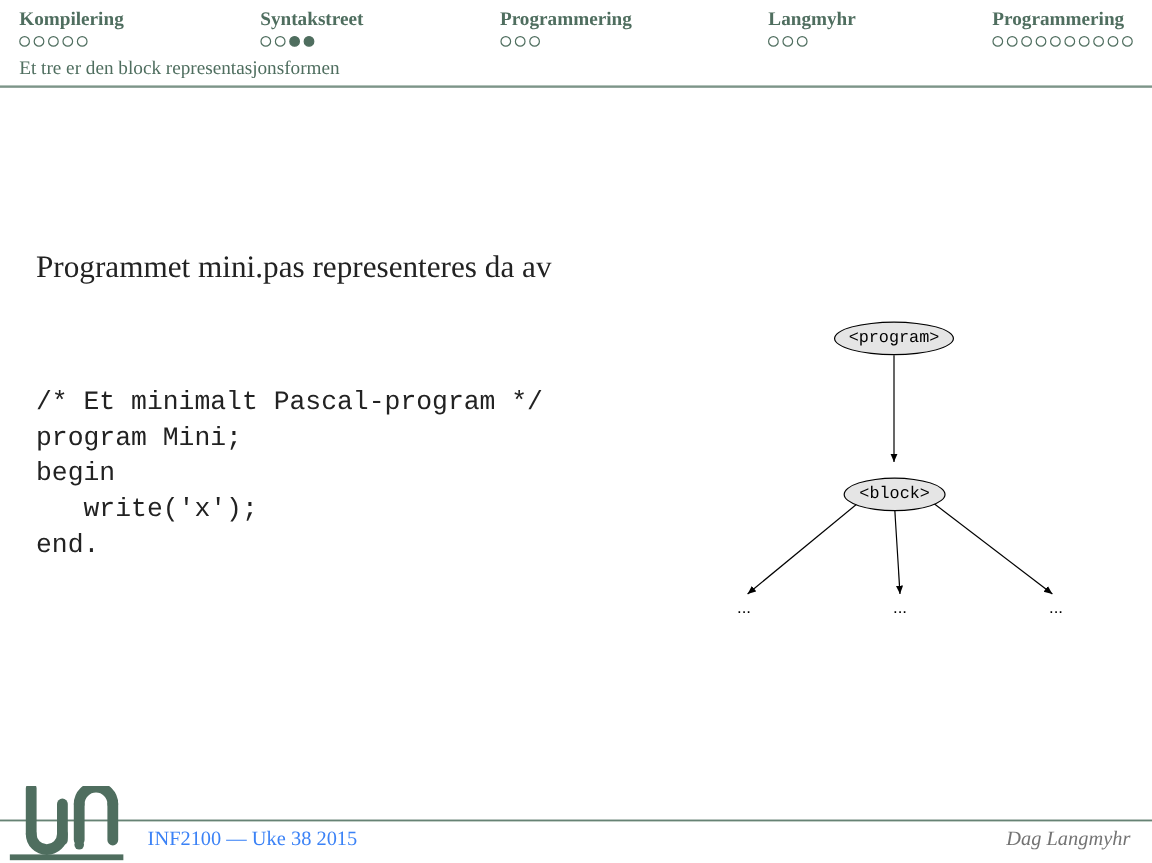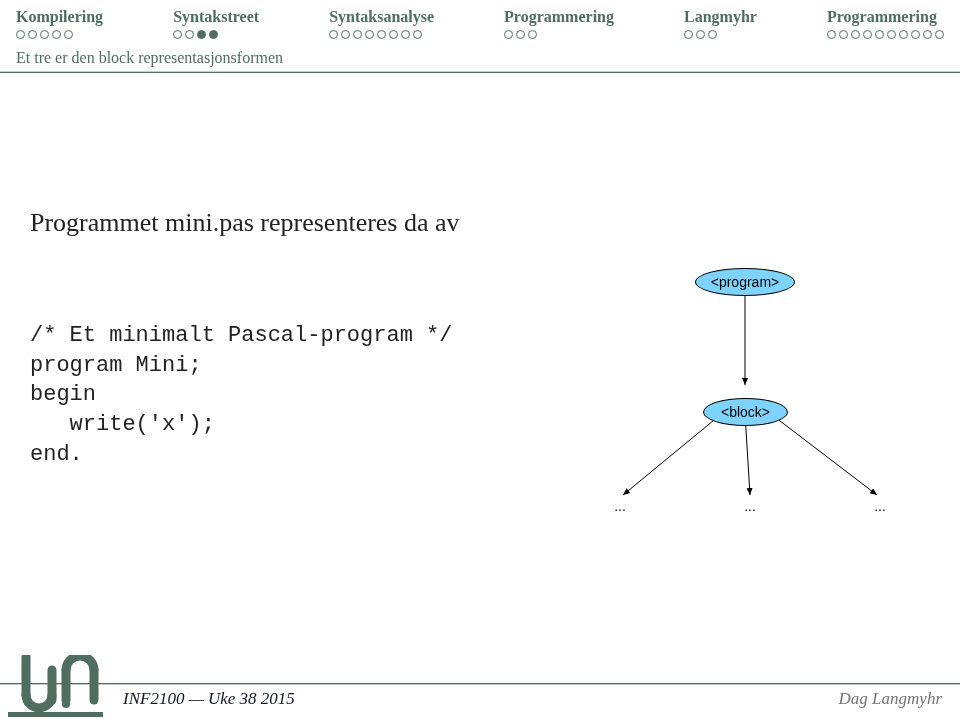--- a/index.html
+++ b/index.html
@@ -86,23 +86,23 @@
     width: 380px;
     height: 260px;
   }
   .node {
     position: absolute;
     border: 1px solid #000;
     border-radius: 50%;
     display: flex;
     align-items: center;
     justify-content: center;
-    font-family: Liberation Sans, sans-serif;
+    font-family: Liberation Mono, monospace;
     font-size: 14px;
-    background: #7dd3fc;
+    background: #e5e5e5;
   }
   .node-program {
     width: 100px;
     height: 28px;
     left: 140px;
     top: 0;
   }
   .node-block {
     width: 85px;
     height: 28px;
@@ -147,22 +147,21 @@
     position: absolute;
     left: 8px;
     bottom: 2px;
     width: 95px;
     height: 62px;
   }
   .footer-left {
     position: absolute;
     left: 123px;
     bottom: 10px;
-    color: #0f172a;
-    font-style: italic;
+    color: #3b82f6;
     font-family: Georgia, serif;
     font-size: 17px;
   }
   .footer-right {
     position: absolute;
     right: 18px;
     bottom: 10px;
     color: #737373;
     font-style: italic;
     font-family: Georgia, serif;
@@ -184,33 +183,20 @@
           <div class="dot"></div>
         </div>
       </div>
       <div class="nav-item">
         <div class="nav-label">Syntakstreet</div>
         <div class="progress-dots">
           <div class="dot"></div>
           <div class="dot"></div>
           <div class="dot filled"></div>
           <div class="dot filled"></div>
-        </div>
-      </div>
-      <div class="nav-item">
-        <div class="nav-label">Syntaksanalyse</div>
-        <div class="progress-dots">
-          <div class="dot"></div>
-          <div class="dot"></div>
-          <div class="dot"></div>
-          <div class="dot"></div>
-          <div class="dot"></div>
-          <div class="dot"></div>
-          <div class="dot"></div>
-          <div class="dot"></div>
         </div>
       </div>
       <div class="nav-item">
         <div class="nav-label">Programmering</div>
         <div class="progress-dots">
           <div class="dot"></div>
           <div class="dot"></div>
           <div class="dot"></div>
         </div>
       </div>

